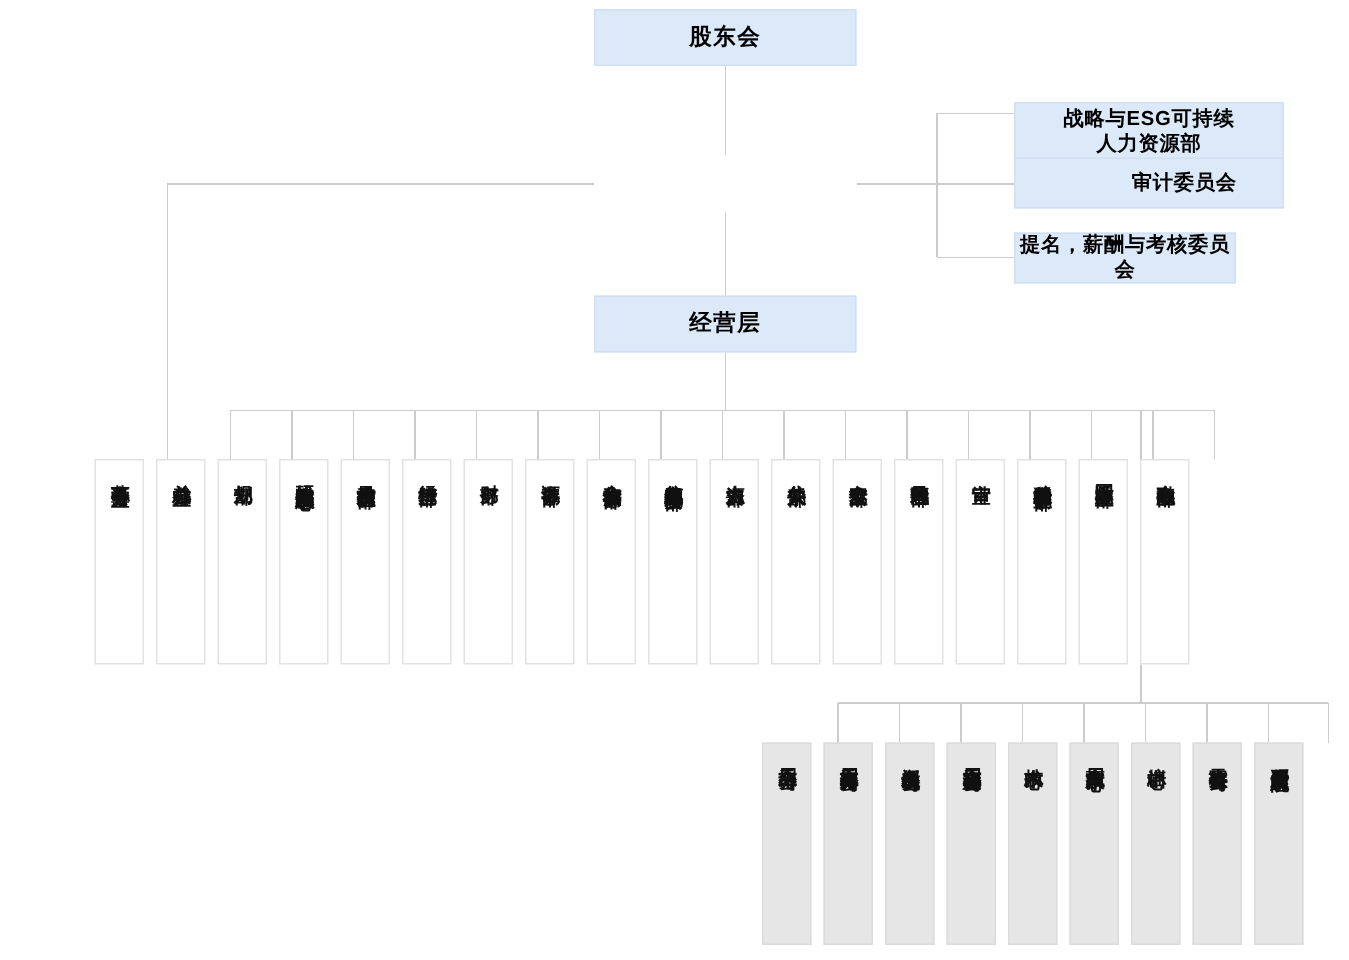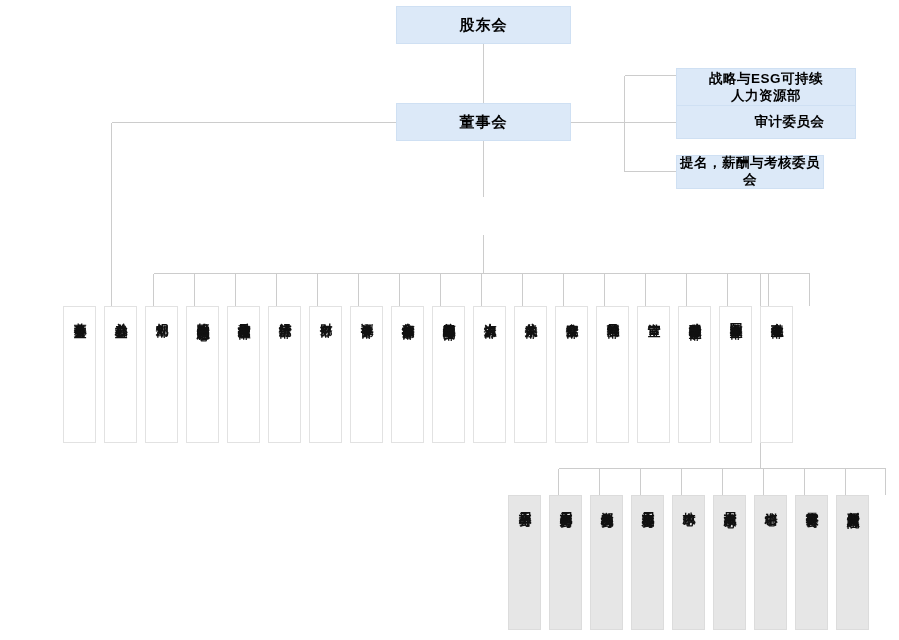--- a/index.html
+++ b/index.html
@@ -131,24 +131,24 @@
       <line x1="804.5" y1="468.5" x2="804.5" y2="495"></line>
       <line x1="845.5" y1="468.5" x2="845.5" y2="495"></line>
       <line x1="885.5" y1="468.5" x2="885.5" y2="495"></line>
     </g>
   </svg>
 
   <div class="node blue" style="left:396px; top:6px; width:175px; height:38px;">
     <span>股东会</span>
   </div>
 
-  <div class="node blue" style="left:396px; top:103px; width:175px; height:38px;">
-    <span>董事会</span>
-  </div>
-
+
+  <div class="node blue" style="left:396px; top:197px; width:175px; height:38px;">
+    <span>经营层</span>
+  </div>
 
   <div class="node blue committee" style="left:676px; top:56px; width:180px; height:40px;margin-top:12px;">
     <span>
       <span>战略与ESG可持续</span>
       <span class="label-line2">人力资源部</span>
     </span>
   </div>
 
   <div class="node blue committee" style="left:676px; top:105px; width:180px; height:34px;padding-left:47px;">
     <span>审计委员会</span>

